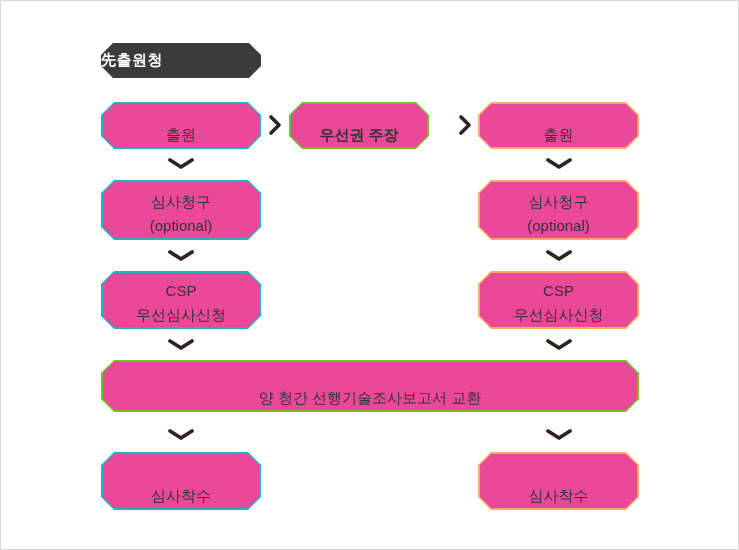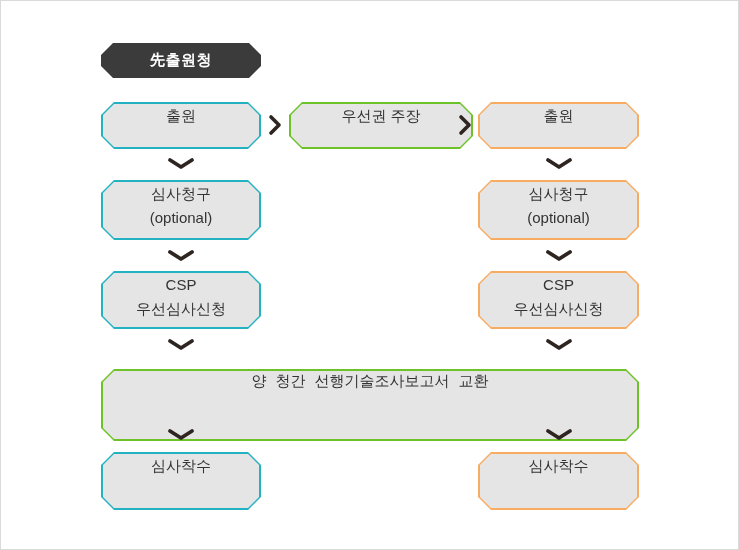--- a/index.html
+++ b/index.html
@@ -19,46 +19,45 @@
   
   .oct {
     position: absolute;
     clip-path: polygon(13px 0, calc(100% - 13px) 0, 100% 13px,
                        100% calc(100% - 13px), calc(100% - 13px) 100%,
                        13px 100%, 0 calc(100% - 13px), 0 13px);
   }
   .oct .inner {
     position: absolute;
     inset: 2px;
-    background: #e5e5e5;
+    background: #ec4899;
     clip-path: polygon(11px 0, calc(100% - 11px) 0, 100% 11px,
                        100% calc(100% - 11px), calc(100% - 11px) 100%,
                        11px 100%, 0 calc(100% - 11px), 0 11px);
     display: flex;
     flex-direction: column;
     align-items: center;
-    justify-content: flex-start;
+    justify-content: flex-end;
     text-align: center;
     font-size: 15px;
     line-height: 24px;
     color: var(--text, #333);
   }
   .teal   { background: var(--teal,   #23b2c1); }
   .orange { background: var(--orange, #f8ac62); }
   .green  { background: var(--green,  #6cc226); }
 
   .header-oct {
     position: absolute;
     background: var(--header_bg, #3b3b3b);
     clip-path: polygon(12px 0, calc(100% - 12px) 0, 100% 12px,
                        100% calc(100% - 12px), calc(100% - 12px) 100%,
                        12px 100%, 0 calc(100% - 12px), 0 12px);
     display: flex;
     align-items: center;
-    justify-content: center;
     color: #fff;
     font-size: 15px;
     font-weight: bold;
     letter-spacing: 0.5px;
   }
   .chev { position: absolute; color: var(--arrow, #2e2521); }
   .chev svg { display: block; }
 </style>
 </head>
 <body>
@@ -74,21 +73,21 @@
         <span>출원</span>
       </div>
   </div>
 
   <div class="chev" style="left:267px; top:113px;">
     <svg width="14" height="22" viewBox="0 0 14 22">
         <polyline points="3,3 11,11 3,19" fill="none" stroke="currentColor" stroke-width="3.6" stroke-linecap="round" stroke-linejoin="round"></polyline>
       </svg>
   </div>
 
-  <div class="oct green" style="left:288px; top:101px; width:184px; height:47px;">
+  <div class="oct green" style="left:288px; top:101px; width:140px; height:47px;font-weight:bold;">
     <div class="inner">
         <span>우선권 주장</span>
       </div>
   </div>
 
   <div class="chev" style="left:457px; top:113px;">
     <svg width="14" height="22" viewBox="0 0 14 22">
         <polyline points="3,3 11,11 3,19" fill="none" stroke="currentColor" stroke-width="3.6" stroke-linecap="round" stroke-linejoin="round"></polyline>
       </svg>
   </div>
@@ -151,21 +150,21 @@
     <svg width="28" height="14" viewBox="0 0 28 14">
         <polyline points="3,3 14,10 25,3" fill="none" stroke="currentColor" stroke-width="3.8" stroke-linecap="round" stroke-linejoin="round"></polyline>
       </svg>
   </div>
   <div class="chev" style="left:544px; top:337px;">
     <svg width="28" height="14" viewBox="0 0 28 14">
         <polyline points="3,3 14,10 25,3" fill="none" stroke="currentColor" stroke-width="3.8" stroke-linecap="round" stroke-linejoin="round"></polyline>
       </svg>
   </div>
 
-  <div class="oct green" style="left:100px; top:368px; width:538px; height:72px;font-family:Liberation Mono, monospace;">
+  <div class="oct green" style="left:100px; top:359px; width:538px; height:52px;">
     <div class="inner">
         <span>양 청간 선행기술조사보고서 교환</span>
       </div>
   </div>
 
   <div class="chev" style="left:166px; top:427px;">
     <svg width="28" height="14" viewBox="0 0 28 14">
         <polyline points="3,3 14,10 25,3" fill="none" stroke="currentColor" stroke-width="3.8" stroke-linecap="round" stroke-linejoin="round"></polyline>
       </svg>
   </div>

